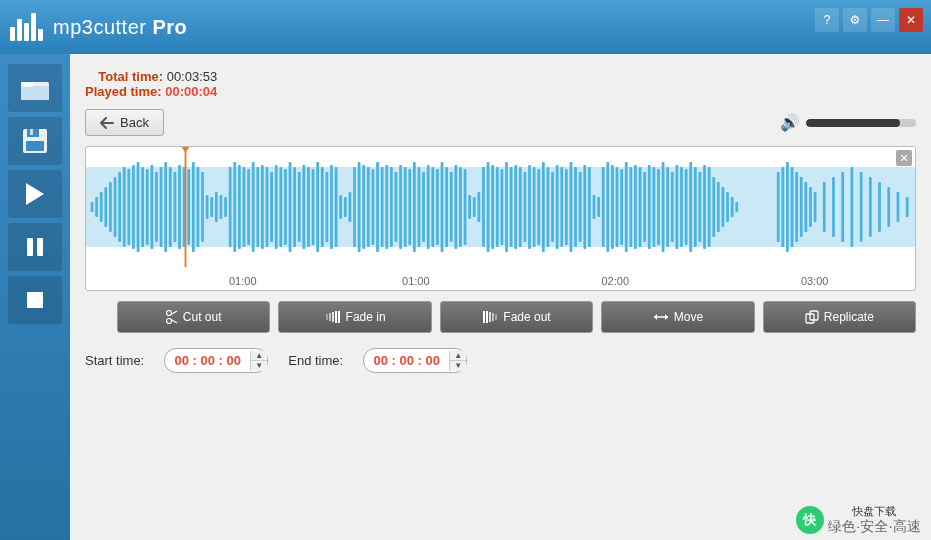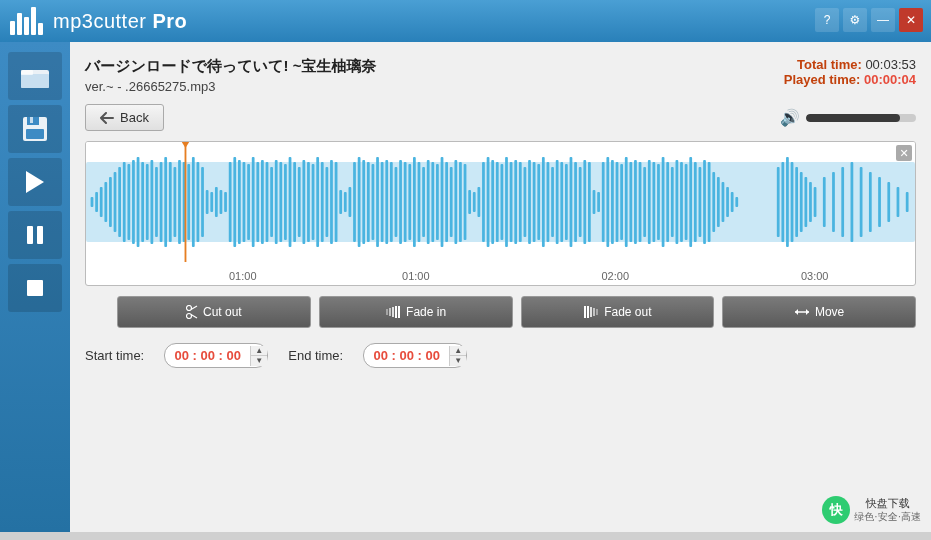--- a/index.html
+++ b/index.html
@@ -8,21 +8,21 @@
       height: 540px;
       font-family: 'Segoe UI', Arial, sans-serif;
       font-size: 13px;
       background: #d0d0d0;
       overflow: hidden;
     }
 
     
     .titlebar {
       background: linear-gradient(to bottom, #4a9fd4, #2980b9);
-      height: 42px;
+      height: 54px;
       display: flex;
       align-items: center;
       padding: 0 10px;
       position: relative;
     }
     .titlebar-logo {
       display: flex;
       align-items: center;
     }
     .logo-bars {
@@ -302,21 +302,21 @@
       background: #2ecc71;
       border-radius: 50%;
       display: flex;
       align-items: center;
       justify-content: center;
       color: white;
       font-weight: 700;
       font-size: 13px;
     }
     .watermark-text { color: #333; font-size: 11px; text-align: center; line-height: 1.3; }
-    .watermark-sub { font-size: 10px; color: #666; }
+    .watermark-sub { font-size: 14px; color: #666; }
   </style>
 </head>
 <body>
 
 <div class="titlebar">
   <div class="titlebar-logo">
     <div class="logo-bars">
       <div class="logo-bar" style="height:14px;"></div>
       <div class="logo-bar" style="height:22px;"></div>
       <div class="logo-bar" style="height:18px;"></div>
@@ -367,24 +367,20 @@
     <button class="sidebar-btn">
       <svg width="20" height="20" viewBox="0 0 20 20">
         <rect x="2" y="2" width="16" height="16" rx="1" fill="white"></rect>
       </svg>
     </button>
   </div>
 
   <div class="content" style="position:relative;">
 
     <div class="file-header">
-      <div class="file-info">
-        <div class="file-title">バージンロードで待っていて! ~宝生柚璃奈</div>
-        <div class="file-subtitle">ver.~ - .26665275.mp3</div>
-      </div>
       <div class="time-info">
         <div>
           <span class="label">Total time:</span>
           <span class="total-val">00:03:53</span>
         </div>
         <div>
           <span class="label">Played time:</span>
           <span class="played-val">00:00:04</span>
         </div>
       </div>
@@ -638,20 +634,27 @@
         <span>Fade out</span>
       </button>
       <button class="action-btn">
         <svg width="16" height="12" viewBox="0 0 16 12">
           <line x1="1" y1="6" x2="15" y2="6" stroke="white" stroke-width="1.5"></line>
           <polygon points="1,6 4,3 4,9" fill="white"></polygon>
           <polygon points="15,6 12,3 12,9" fill="white"></polygon>
         </svg>
         <span>Move</span>
       </button>
+      <button class="action-btn">
+        <svg width="14" height="14" viewBox="0 0 14 14">
+          <rect x="1" y="4" width="8" height="9" rx="1" fill="none" stroke="white" stroke-width="1.3"></rect>
+          <rect x="5" y="1" width="8" height="9" rx="1" fill="none" stroke="white" stroke-width="1.3"></rect>
+        </svg>
+        <span>Replicate</span>
+      </button>
     </div>
 
     <div class="time-controls">
       <div class="time-control-group">
         <span class="time-label">Start time:</span>
         <div class="time-input-wrapper">
           <span class="time-value">00 : 00 : 00</span>
           <div class="time-spinner">
             <button class="spinner-up">▲</button>
             <button class="spinner-down">▼</button>

